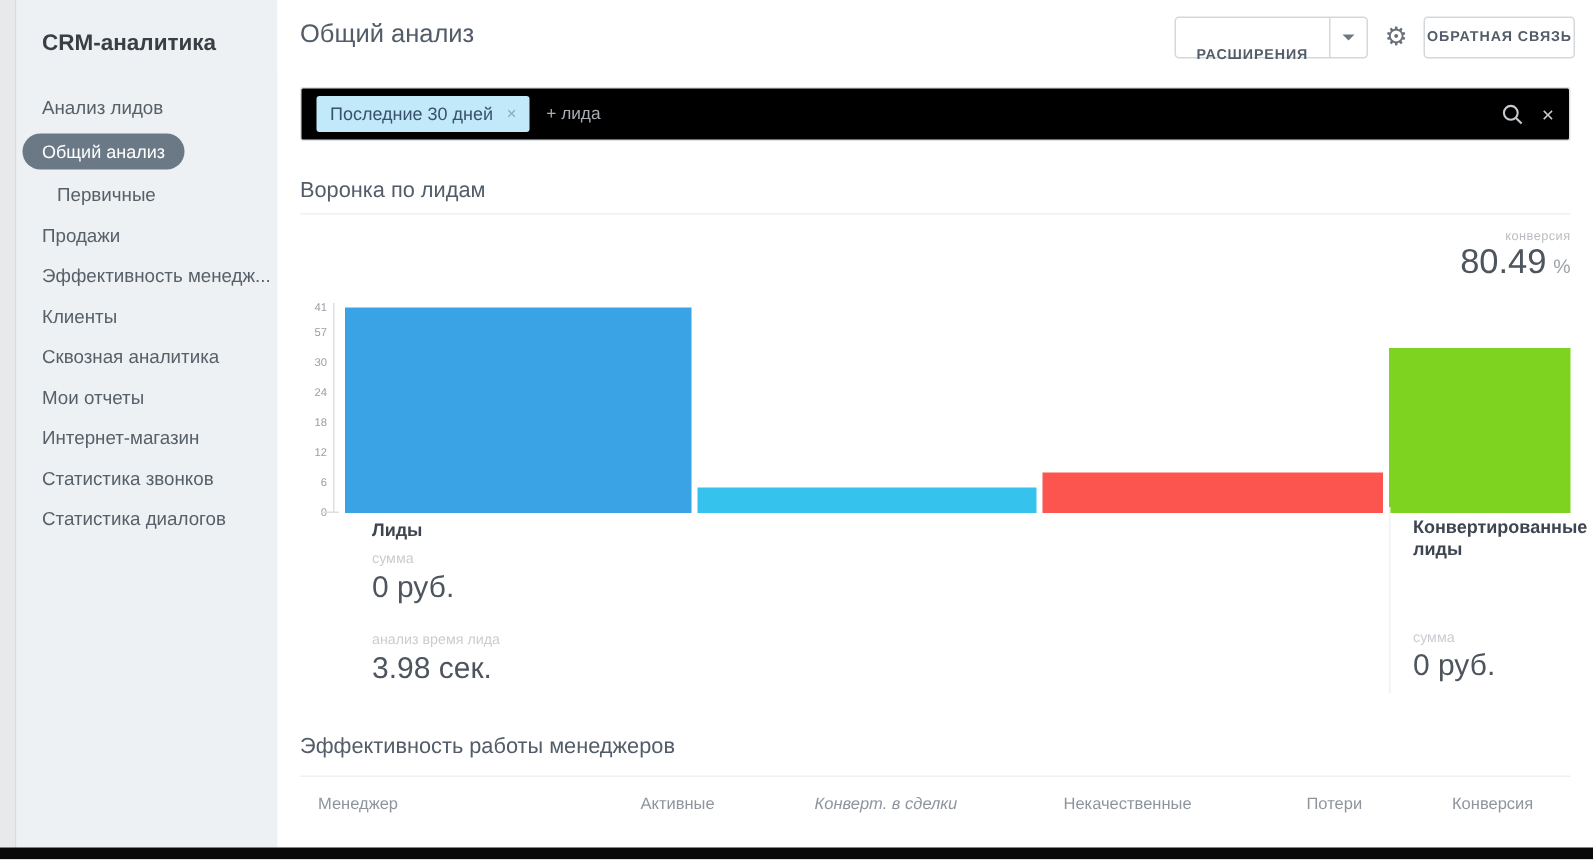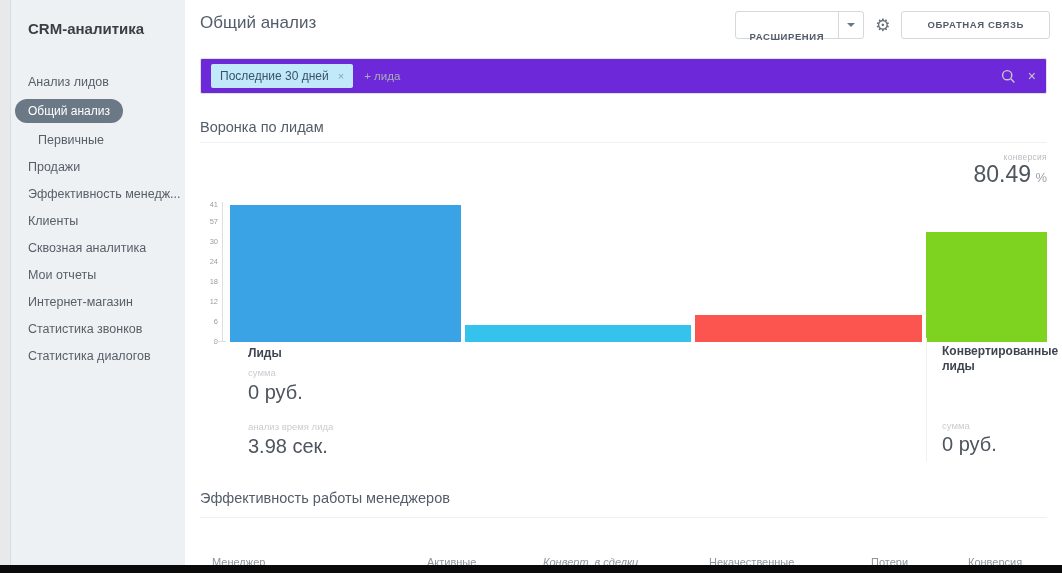--- a/index.html
+++ b/index.html
@@ -4,40 +4,40 @@
 <style>
   html,body{margin:0;padding:0;background:#fff;}
   .screen{position:relative;width:1062px;height:573px;background:#ffffff;overflow:hidden;
           font-family:"Liberation Sans",sans-serif;color:#535c69;}
 
   
   .edge-strip{position:absolute;left:0;top:0;width:10px;height:565px;background:#e7e9eb;border-right:1px solid #d9dcde;}
 
   
   .sidebar{position:absolute;left:11px;top:0;width:174px;height:565px;background:#eef1f3;box-sizing:border-box;padding:20px 10px 0 17px;}
-  .sidebar-title{font-size:15px;font-weight:bold;color:#3a3f46;margin-bottom:37px;}
+  .sidebar-title{font-size:15px;font-weight:bold;color:#3a3f46;margin-bottom:27px;}
   .side-item{font-size:12.5px;color:#576069;margin-bottom:11px;line-height:16px;white-space:nowrap;cursor:pointer;}
   .side-item.indent{padding-left:10px;}
   .side-item.active{margin:-2px 0 9px -13px;}
   .side-item .pill{display:inline-block;background:#6b7987;color:#ffffff;padding:4px 13px;border-radius:13px;font-size:12px;}
 
   
   .main-header{position:absolute;left:185px;top:0;right:0;height:48px;background:#fff;}
   .page-title{position:absolute;left:15px;top:13px;font-size:17px;color:#535c69;}
   .header-buttons{position:absolute;right:12px;top:11px;display:flex;align-items:center;gap:11px;}
   .btn-group{display:flex;align-items:stretch;height:26px;border:1px solid #d3d8dc;border-radius:3px;background:#fff;}
   .btn-label{padding:0 14px;line-height:26px;font-size:9.5px;font-weight:bold;letter-spacing:.6px;color:#535c69;cursor:pointer;margin-top:12px;}
   .caret-btn{width:24px;display:flex;align-items:center;justify-content:center;border-left:1px solid #d3d8dc;cursor:pointer;}
   .caret{width:0;height:0;border-left:4px solid transparent;border-right:4px solid transparent;border-top:4px solid #6b7883;}
   .gear-btn{font-size:17px;line-height:26px;color:#686f78;cursor:pointer;font-family:"DejaVu Sans",sans-serif;}
-  .btn{height:26px;line-height:26px;border:1px solid #d3d8dc;border-radius:3px;background:#fff;padding:0 25px;
+  .btn{height:26px;line-height:26px;border:1px solid #d3d8dc;border-radius:3px;background:#fff;padding:0 1px;
        font-size:9.5px;font-weight:bold;letter-spacing:.6px;color:#535c69;cursor:pointer;}
 
   
-  .filter{position:absolute;left:200px;right:15px;top:58px;height:36px;background:#6d28d9;border:1px solid #dde2e6;border-radius:2px;
+  .filter{position:absolute;left:200px;right:15px;top:58px;height:36px;background:#000000;border:1px solid #dde2e6;border-radius:2px;
           box-sizing:border-box;display:flex;align-items:center;padding:16px 10px;justify-content:space-between;}
   .chip{display:flex;align-items:center;background:#c2e9f9;border-radius:2px;height:24px;padding:0 9px;font-size:12px;color:#39516b;cursor:pointer;}
   .chip-x{margin-left:9px;font-size:11px;color:#84a7bd;cursor:pointer;}
   .search-ph{margin-left:11px;font-size:11.5px;color:#a9aeb4;cursor:text;flex:1;}
   .filter-icons{display:flex;align-items:center;gap:12px;}
   .filter-close{font-size:14px;color:#c7cbcf;cursor:pointer;line-height:1;}
 
   
   .section-title{position:absolute;left:200px;font-size:14.5px;color:#535c69;}
   .divider{position:absolute;left:200px;right:15px;height:1px;background:#edf1f3;}
@@ -61,21 +61,21 @@
   .stat-big{font-size:20px;color:#4e555e;margin-top:3px;}
   .stat-sub2{font-size:9.5px;color:#c9cdd1;margin-top:17px;}
   .stats-vline{position:absolute;left:926px;top:338px;height:124px;width:1px;background:#edf1f3;}
   .stats-right{position:absolute;left:942px;top:344px;width:108px;}
   .stats-right .stat-title{line-height:15px;}
   .sr-label{position:absolute;left:0;top:76px;font-size:9.5px;color:#c9cdd1;}
   .sr-value{position:absolute;left:0;top:89px;font-size:20px;color:#4e555e;}
 
   
   .table-header{position:absolute;left:212px;right:15px;top:530px;display:flex;font-size:11px;color:#8e959d;}
-  .th{flex:0 0 auto;cursor:pointer;margin-top:26px;}
+  .th{flex:0 0 auto;cursor:pointer;}
   .th:last-child{flex:1 1 auto;}
 
   .bottom-bar{position:absolute;left:0;right:0;bottom:0;height:8px;background:#0a0a0a;}
 </style>
 </head>
 <body>
 
 <div class="screen">
 
   <div class="edge-strip"></div>

